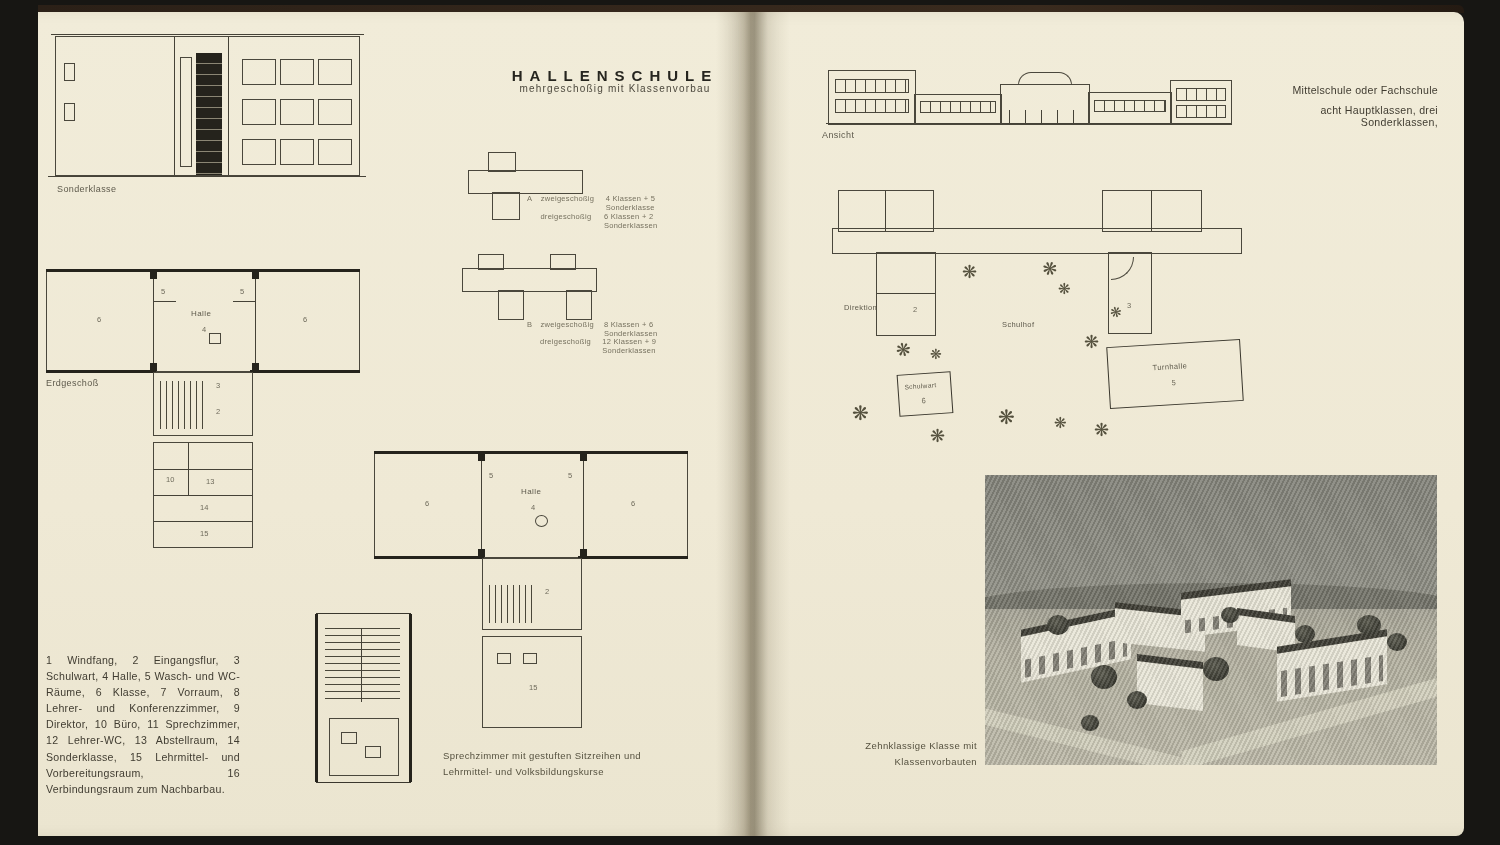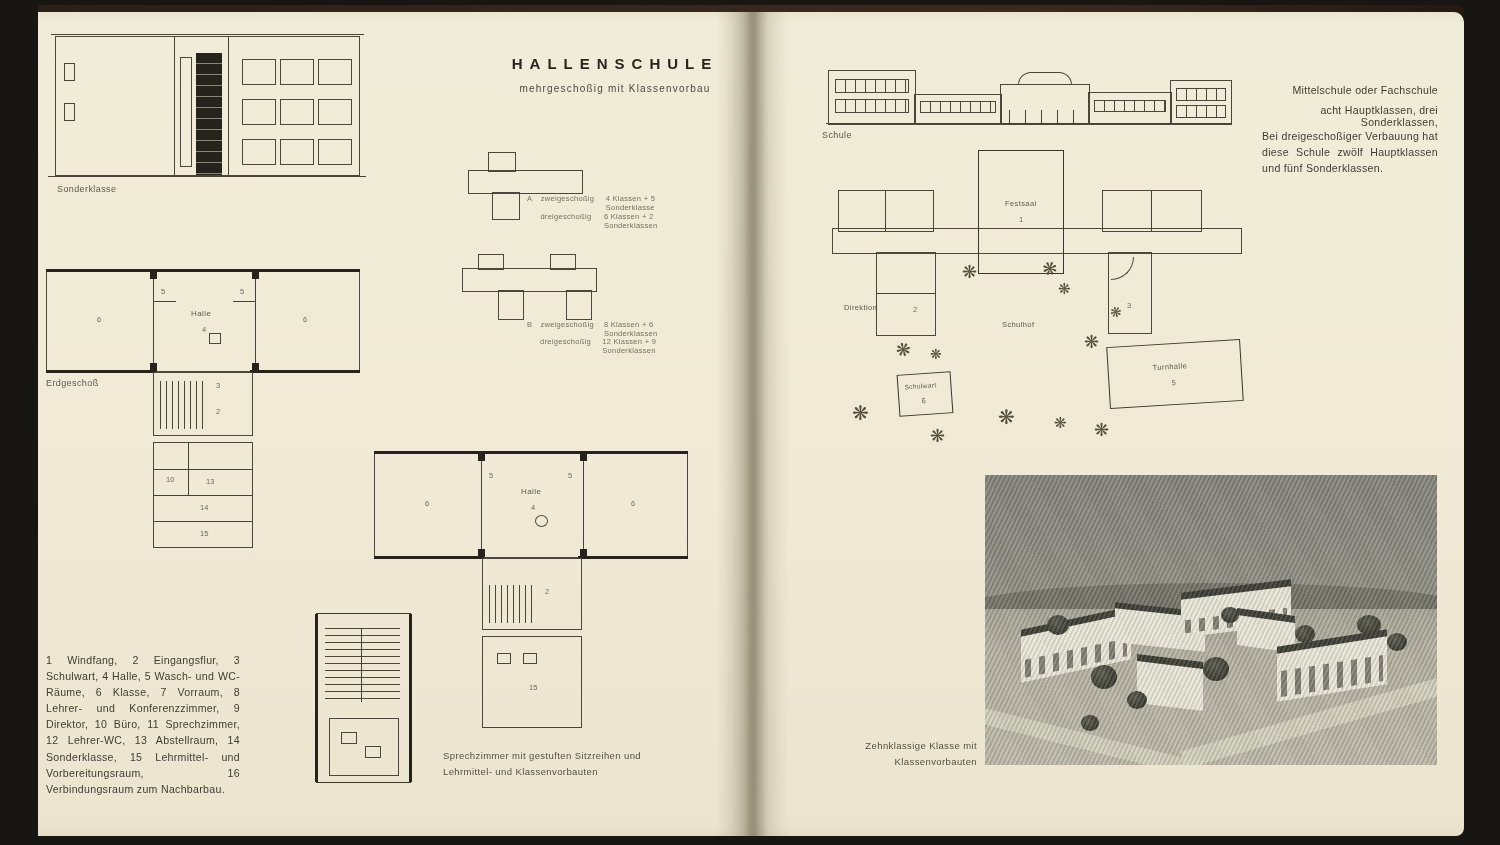--- a/index.html
+++ b/index.html
@@ -62,21 +62,21 @@
     <div class="box" style="left:186px;top:62px;width:32px;height:24px;"></div>
     <div class="box" style="left:224px;top:62px;width:32px;height:24px;"></div>
     <div class="box" style="left:262px;top:62px;width:32px;height:24px;"></div>
     <div class="box" style="left:186px;top:102px;width:32px;height:24px;"></div>
     <div class="box" style="left:224px;top:102px;width:32px;height:24px;"></div>
     <div class="box" style="left:262px;top:102px;width:32px;height:24px;"></div>
   </div>
   <div class="ln" style="left:48px;top:176px;width:318px;height:1px;"></div>
   <div class="lbl" style="left:57px;top:184px;">Sonderklasse</div>
 
-  <div class="abs title" style="left:440px;top:55px;width:350px;">HALLENSCHULE</div>
+  <div class="abs title" style="left:440px;top:67px;width:350px;">HALLENSCHULE</div>
   <div class="abs subtitle" style="left:440px;top:83px;width:350px;text-align:center;">mehrgeschoßig mit Klassenvorbau</div>
 
   <div class="abs" style="left:468px;top:152px;width:115px;height:66px;">
     <div class="box" style="left:0;top:18px;width:113px;height:22px;"></div>
     <div class="box" style="left:20px;top:0;width:26px;height:18px;"></div>
     <div class="box" style="left:24px;top:40px;width:26px;height:26px;"></div>
   </div>
   <div class="tinytab" style="left:527px;top:194px;width:165px;">
     <span class="k">A</span>
     <span class="w">zweigeschoßig</span>
@@ -178,21 +178,21 @@
     <div class="blk" style="left:-2px;top:0;width:3px;height:168px;"></div>
     <div class="blk" style="right:-2px;top:0;width:3px;height:168px;"></div>
     <div class="seatrows" style="left:8px;top:14px;width:75px;height:74px;"></div>
     <div class="ln" style="left:44px;top:14px;width:1px;height:74px;"></div>
     <div class="box" style="left:12px;top:104px;width:68px;height:56px;"></div>
     <div class="box" style="left:24px;top:118px;width:14px;height:10px;"></div>
     <div class="box" style="left:48px;top:132px;width:14px;height:10px;"></div>
   </div>
   <div class="abs cap" style="left:443px;top:748px;width:230px;">
     <div>Sprechzimmer mit gestuften Sitzreihen und</div>
-    <div>Lehrmittel- und Klassenvorbauten</div>
+    <div>Lehrmittel- und Volksbildungskurse</div>
   </div>
 
   <div class="abs para" style="left:46px;top:652px;width:194px;">1 Windfang, 2 Eingangsflur, 3 Schulwart, 4 Halle, 5 Wasch- und WC-Räume, 6 Klasse, 7 Vorraum, 8 Lehrer- und Konferenzzimmer, 9 Direktor, 10 Büro, 11 Sprechzimmer, 12 Lehrer-WC, 13 Abstellraum, 14 Sonderklasse, 15 Lehrmittel- und Vorbereitungsraum, 16 Verbindungsraum zum Nachbarbau.</div>
 
   <div class="abs" style="left:826px;top:62px;width:406px;height:62px;">
     <div class="ln" style="left:0;bottom:0;width:406px;height:1px;"></div>
     <div class="box" style="left:2px;top:8px;width:86px;height:53px;">
       <div class="winstrip" style="left:6px;top:8px;width:72px;height:12px;"></div>
       <div class="winstrip" style="left:6px;top:28px;width:72px;height:12px;"></div>
     </div>
@@ -208,32 +208,27 @@
     </div>
     <div class="box" style="left:192px;top:10px;width:52px;height:12px;border-radius:26px 26px 0 0;border-bottom:none;"></div>
     <div class="box" style="left:262px;top:30px;width:82px;height:31px;">
       <div class="winstrip" style="left:5px;top:7px;width:70px;height:10px;"></div>
     </div>
     <div class="box" style="left:344px;top:18px;width:60px;height:43px;">
       <div class="winstrip" style="left:5px;top:7px;width:48px;height:11px;"></div>
       <div class="winstrip" style="left:5px;top:24px;width:48px;height:11px;"></div>
     </div>
   </div>
-  <div class="lbl" style="left:822px;top:130px;">Schule</div>
+  <div class="lbl" style="left:822px;top:130px;">Ansicht</div>
 
   <div class="abs" style="left:1262px;top:84px;width:176px;font-size:10.6px;color:#403c31;text-align:right;letter-spacing:.3px;">Mittelschule oder Fachschule</div>
   <div class="abs" style="left:1262px;top:104px;width:176px;font-size:10.6px;color:#403c31;text-align:right;letter-spacing:.3px;">acht Hauptklassen, drei Sonderklassen,</div>
-  <div class="abs para" style="left:1262px;top:128px;width:176px;">Bei dreigeschoßiger Verbauung hat diese Schule zwölf Hauptklassen und fünf Sonderklassen.</div>
 
   <div class="abs" style="left:826px;top:145px;width:420px;height:300px;">
     <div class="box" style="left:6px;top:83px;width:408px;height:24px;"></div>
-    <div class="box2" style="left:152px;top:5px;width:84px;height:122px;">
-      <div class="lbl" style="left:26px;top:48px;font-size:7.5px;">Festsaal</div>
-      <div class="num" style="left:40px;top:64px;">1</div>
-    </div>
     <div class="box" style="left:12px;top:45px;width:94px;height:40px;">
       <div class="ln" style="left:46px;top:0;width:1px;height:40px;"></div>
     </div>
     <div class="box" style="left:276px;top:45px;width:98px;height:40px;">
       <div class="ln" style="left:48px;top:0;width:1px;height:40px;"></div>
     </div>
     <div class="box" style="left:50px;top:107px;width:58px;height:82px;">
       <div class="ln" style="left:0;top:40px;width:58px;height:1px;"></div>
       <div class="num" style="left:36px;top:52px;">2</div>
     </div>

